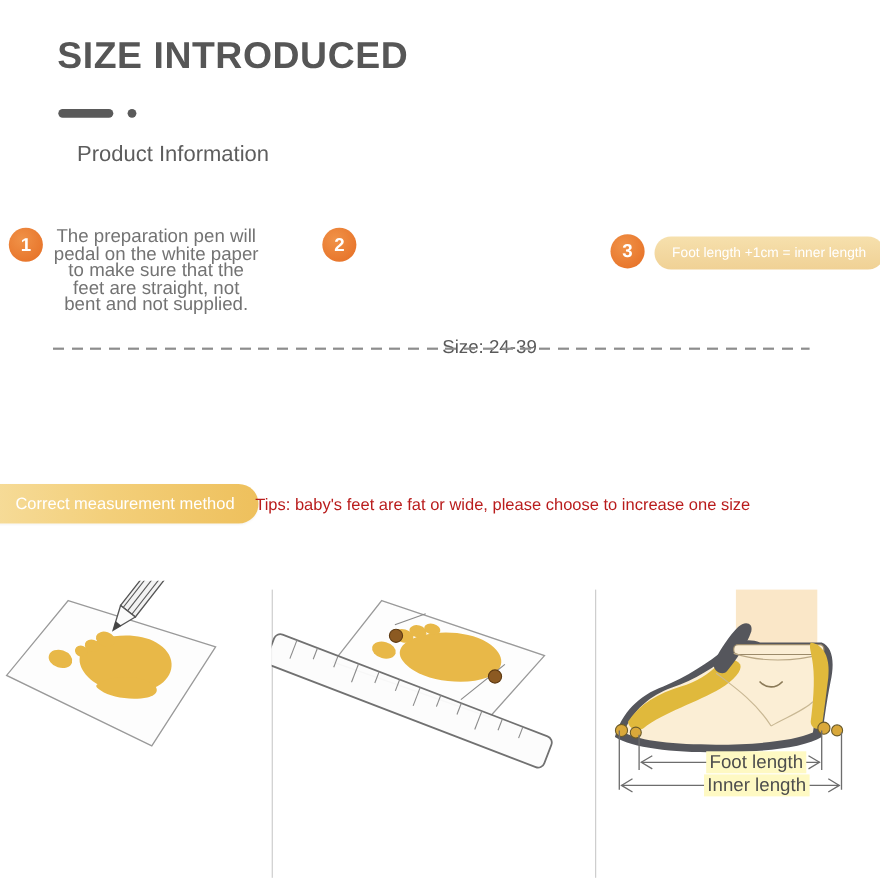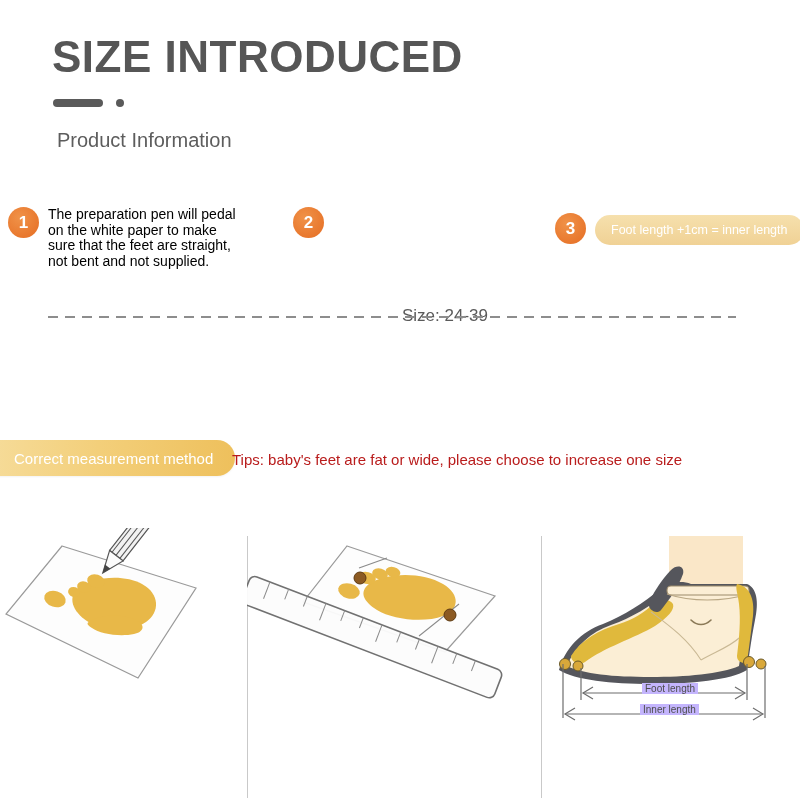--- a/index.html
+++ b/index.html
@@ -15,21 +15,21 @@
     font-family: "Liberation Sans", sans-serif;
     color: #4a4a4a;
     -webkit-font-smoothing: antialiased;
   }
 
   
   .page-title {
     position: absolute;
     left: 52px;
     top: 32px;
-    font-size: 44px;
+    font-size: 34px;
     font-weight: bold;
     letter-spacing: 0.5px;
     color: #565656;
     white-space: nowrap;
   }
   .accent-group {
     position: absolute;
     left: 53px;
     top: 99px;
     display: flex;
@@ -43,21 +43,21 @@
     background: #5a5a5a;
   }
   .accent-dot {
     width: 8px;
     height: 8px;
     border-radius: 50%;
     background: #5a5a5a;
   }
   .subtitle {
     position: absolute;
-    left: 57px;
+    left: 70px;
     top: 129px;
     font-size: 20px;
     color: #5d5d5d;
     white-space: nowrap;
   }
 
   
   .info-block {
     position: absolute;
     left: 48px;
@@ -153,44 +153,45 @@
     background: radial-gradient(circle at 38% 34%, #f09248 0%, #e8762c 75%, #dd6c24 100%);
     color: #ffffff;
     font-size: 17px;
     font-weight: bold;
     display: flex;
     align-items: center;
     justify-content: center;
     line-height: 1;
   }
   .step-text {
-    font-size: 14px;
+    font-size: 17px;
     line-height: 15.5px;
-    color: #000000;
+    color: #737373;
+    text-align: center;
   }
   .pill-formula {
     margin-top: 2px;
     height: 30px;
     padding: 0 16px;
     border-radius: 15px;
     background: linear-gradient(180deg, #f6e0ad 0%, #f0d195 100%);
     color: #ffffff;
     font-size: 12.5px;
     display: flex;
     align-items: center;
     justify-content: center;
     white-space: nowrap;
   }
 
   
   .measure-label {
     position: absolute;
-    font-size: 10px;
+    font-size: 17px;
     color: #4d4d4d;
-    background: #c4b5fd;
+    background: #fef9c3;
     padding: 0 3px;
     white-space: nowrap;
   }
 </style>
 </head>
 <body>
 
 <div class="page-title">SIZE INTRODUCED</div>
 
 <div class="accent-group">

